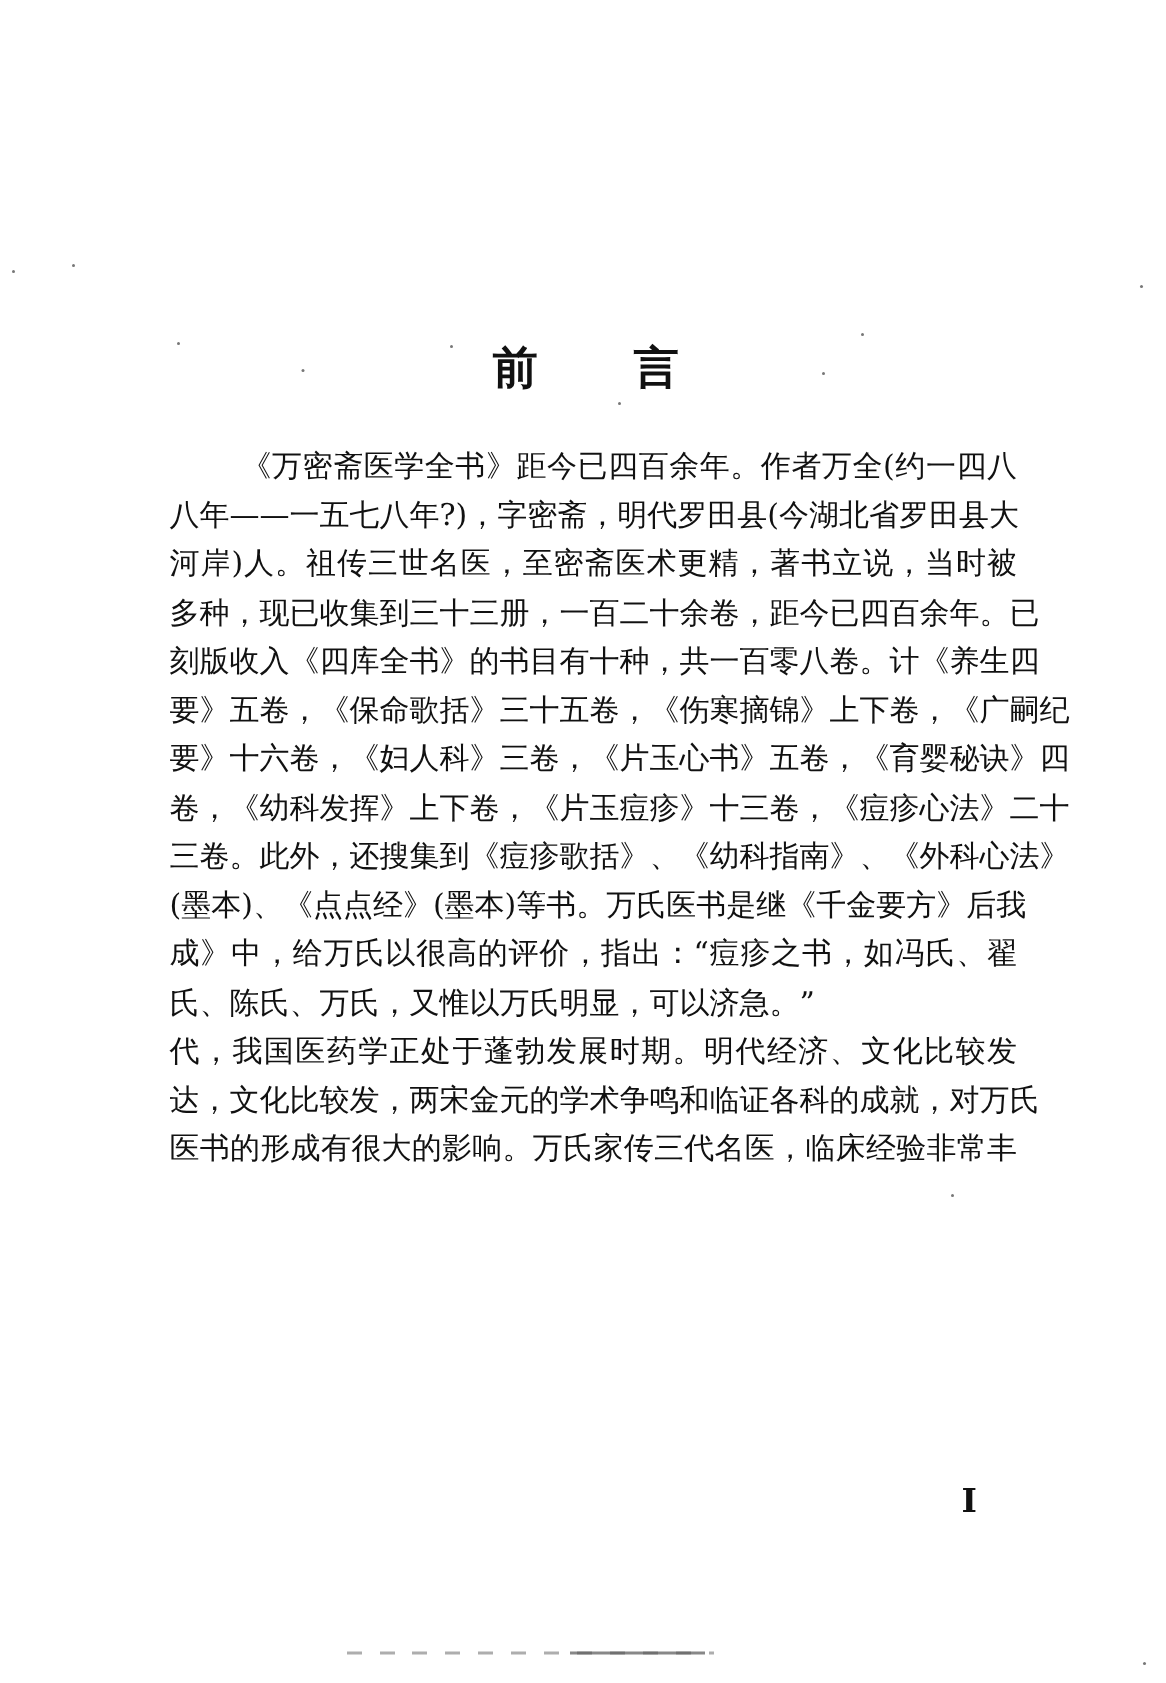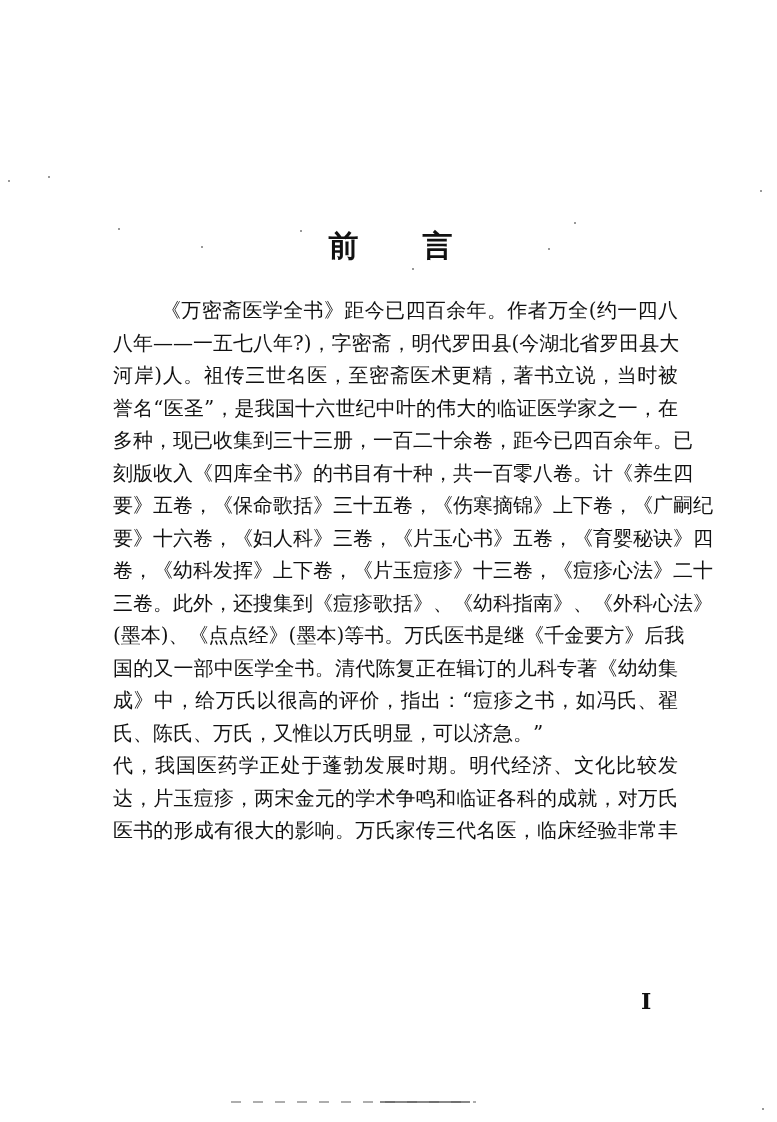--- a/index.html
+++ b/index.html
@@ -96,34 +96,32 @@
 
   <div class="title">
     <span>前</span><span>言</span>
   </div>
 
   <div class="body-text">
 
     <div class="line indent">《万密斋医学全书》距今已四百余年。作者万全(约一四八</div>
     <div class="line">八年——一五七八年?)，字密斋，明代罗田县(今湖北省罗田县大</div>
     <div class="line">河岸)人。祖传三世名医，至密斋医术更精，著书立说，当时被</div>
-    <div class="line">誉名“医圣”，是我国十六世纪中叶的伟大的临证医学家之一，在</div>
     <div class="line">多种，现已收集到三十三册，一百二十余卷，距今已四百余年。已</div>
     <div class="line">刻版收入《四库全书》的书目有十种，共一百零八卷。计《养生四</div>
     <div class="line">要》五卷，《保命歌括》三十五卷，《伤寒摘锦》上下卷，《广嗣纪</div>
     <div class="line">要》十六卷，《妇人科》三卷，《片玉心书》五卷，《育婴秘诀》四</div>
     <div class="line">卷，《幼科发挥》上下卷，《片玉痘疹》十三卷，《痘疹心法》二十</div>
     <div class="line">三卷。此外，还搜集到《痘疹歌括》、《幼科指南》、《外科心法》</div>
     <div class="line">(墨本)、《点点经》(墨本)等书。万氏医书是继《千金要方》后我</div>
-    <div class="line">国的又一部中医学全书。清代陈复正在辑订的儿科专著《幼幼集</div>
     <div class="line">成》中，给万氏以很高的评价，指出：“痘疹之书，如冯氏、翟</div>
     <div class="line last">氏、陈氏、万氏，又惟以万氏明显，可以济急。”</div>
 
     <div class="line">代，我国医药学正处于蓬勃发展时期。明代经济、文化比较发</div>
-    <div class="line">达，片玉痘疹，两宋金元的学术争鸣和临证各科的成就，对万氏</div>
+    <div class="line">达，文化比较发，两宋金元的学术争鸣和临证各科的成就，对万氏</div>
     <div class="line">医书的形成有很大的影响。万氏家传三代名医，临床经验非常丰</div>
   </div>
 
   <div class="page-number">I</div>
 
   <div class="bottom-rule"></div>
   <div class="bottom-rule-solid"></div>
 
   <div class="speck" style="left:8px;top:180px"></div>
   <div class="speck" style="left:48px;top:176px"></div>

